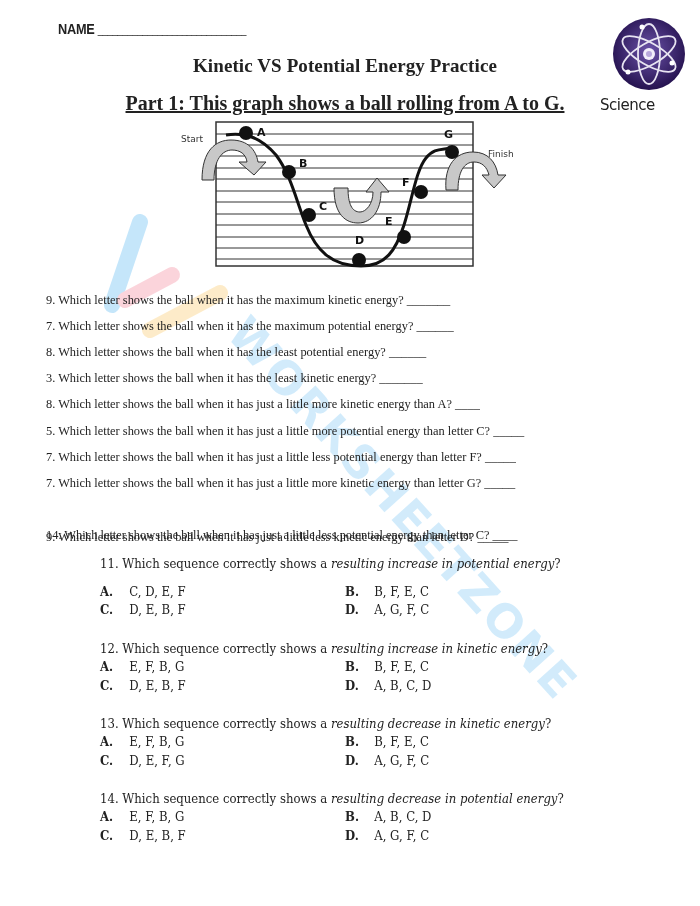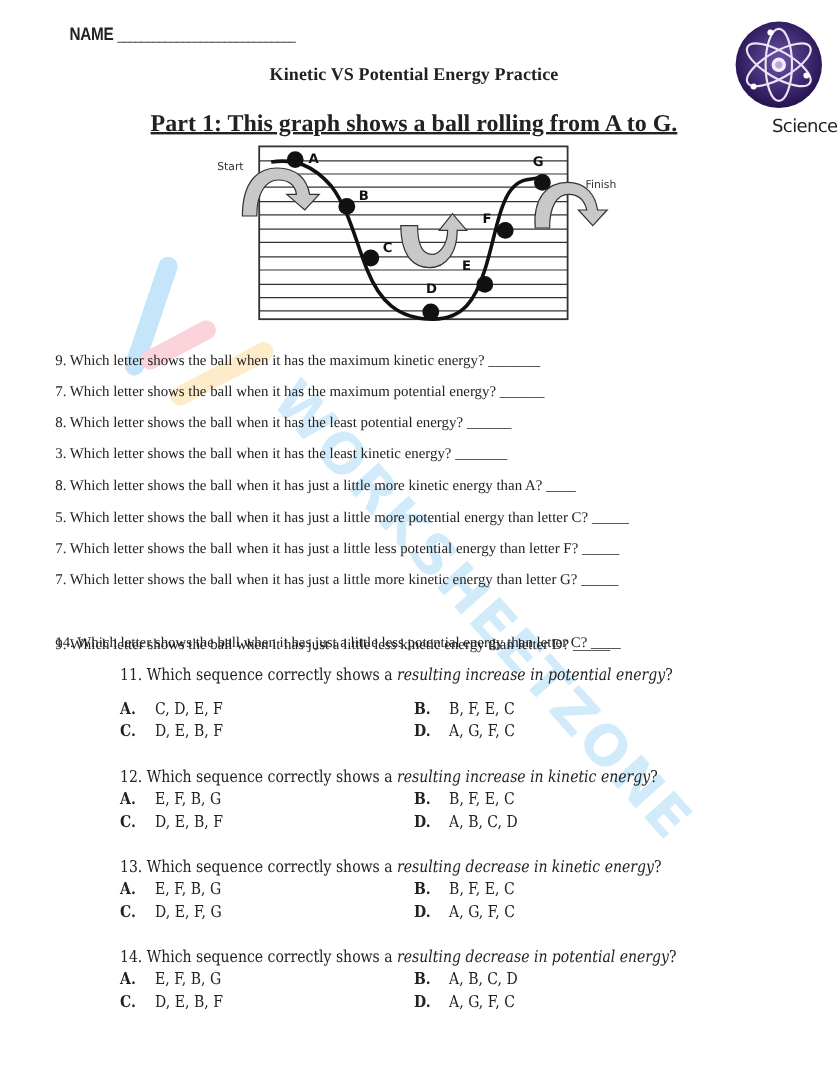--- a/index.html
+++ b/index.html
@@ -1,26 +1,26 @@
 <!DOCTYPE html>
 <html><head>
 <meta charset="utf-8">
 <style>
   html, body { margin: 0; padding: 0; background: #ffffff; }
   body { width: 700px; height: 906px; position: relative; overflow: hidden;
          font-family: "DejaVu Serif", "Liberation Serif", serif; color: #222; }
   .abs { position: absolute; }
   .name-line { left: 58px; top: 20px; font-family: "Liberation Sans", sans-serif; font-size: 15px;
                font-weight: bold; transform: scaleX(0.85); transform-origin: left; letter-spacing: -0.3px; }
-  .title { left: 0; width: 690px; top: 55px; text-align: center; font-size: 15px; font-weight: bold;
+  .title { left: 0; width: 690px; top: 55px; text-align: center; font-size: 19px; font-weight: bold;
            font-family: "Liberation Serif", serif; letter-spacing: 0.1px; }
   .subtitle { left: 0; width: 690px; top: 92px; text-align: center; font-size: 20px; font-weight: bold;
               font-family: "Liberation Serif", serif; text-decoration: underline; }
   .logo { left: 612px; top: 17px; width: 74px; height: 74px; }
-  .logo-label { left: 600px; top: 96px; width: 98px; text-align: right; font-family: "DejaVu Sans", sans-serif;
+  .logo-label { left: 600px; top: 96px; width: 98px; text-align: left; font-family: "DejaVu Sans", sans-serif;
                 font-size: 15px; color: #222; letter-spacing: -0.5px; }
   .diagram { left: 176px; top: 120px; width: 360px; height: 150px; }
   .watermark { left: 0; top: 0; width: 700px; height: 906px; pointer-events: none; }
   .q { left: 46px; font-size: 12.4px; font-family: "Liberation Serif", serif; white-space: nowrap; }
   .mc-q { left: 100px; font-size: 13.6px; font-family: "DejaVu Serif", serif; white-space: nowrap;
           transform: scaleX(0.86); transform-origin: left; }
   .mc-q i { font-style: italic; }
   .opt { font-size: 13.6px; font-family: "DejaVu Serif", serif; white-space: nowrap; transform: scaleX(0.86);
          transform-origin: left; }
   .opt b { display: inline-block; width: 34px; font-weight: bold; }

